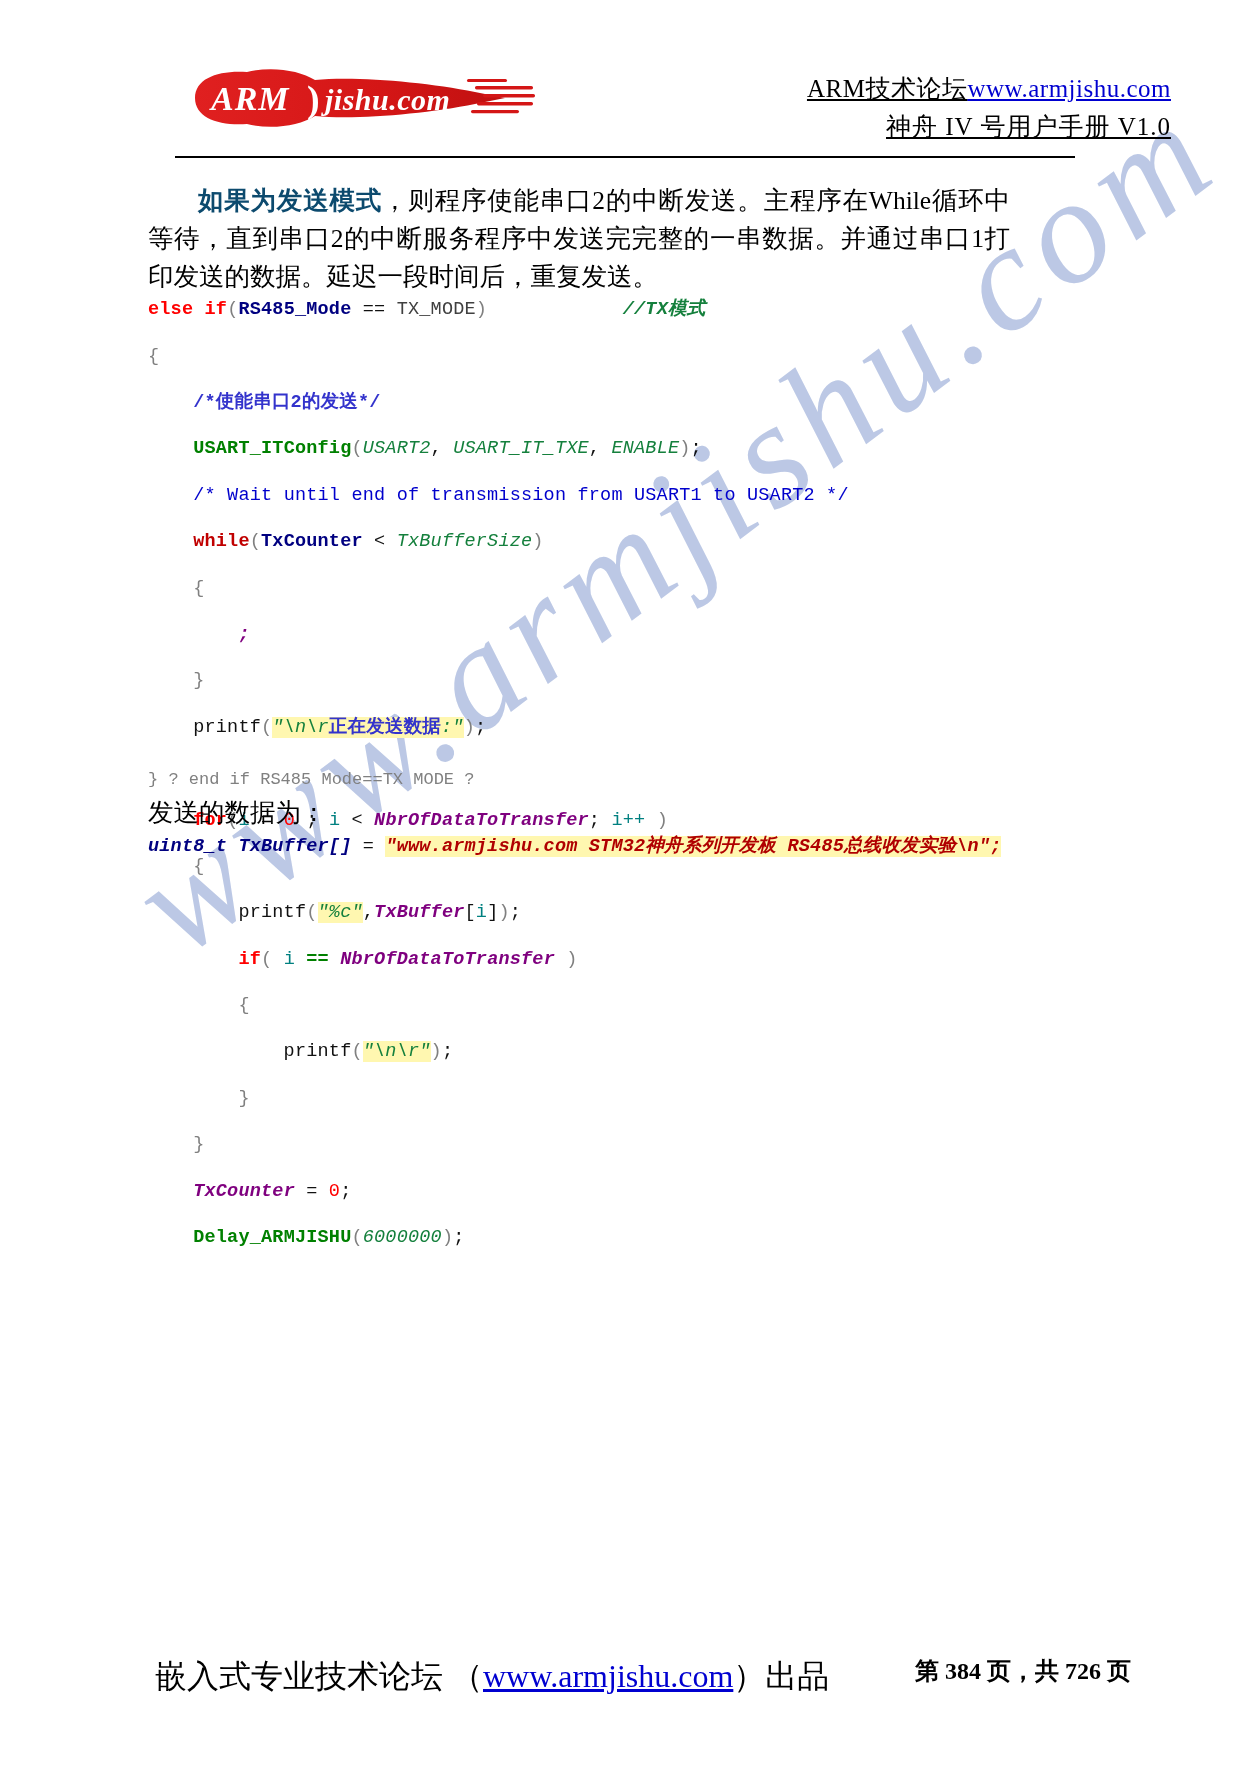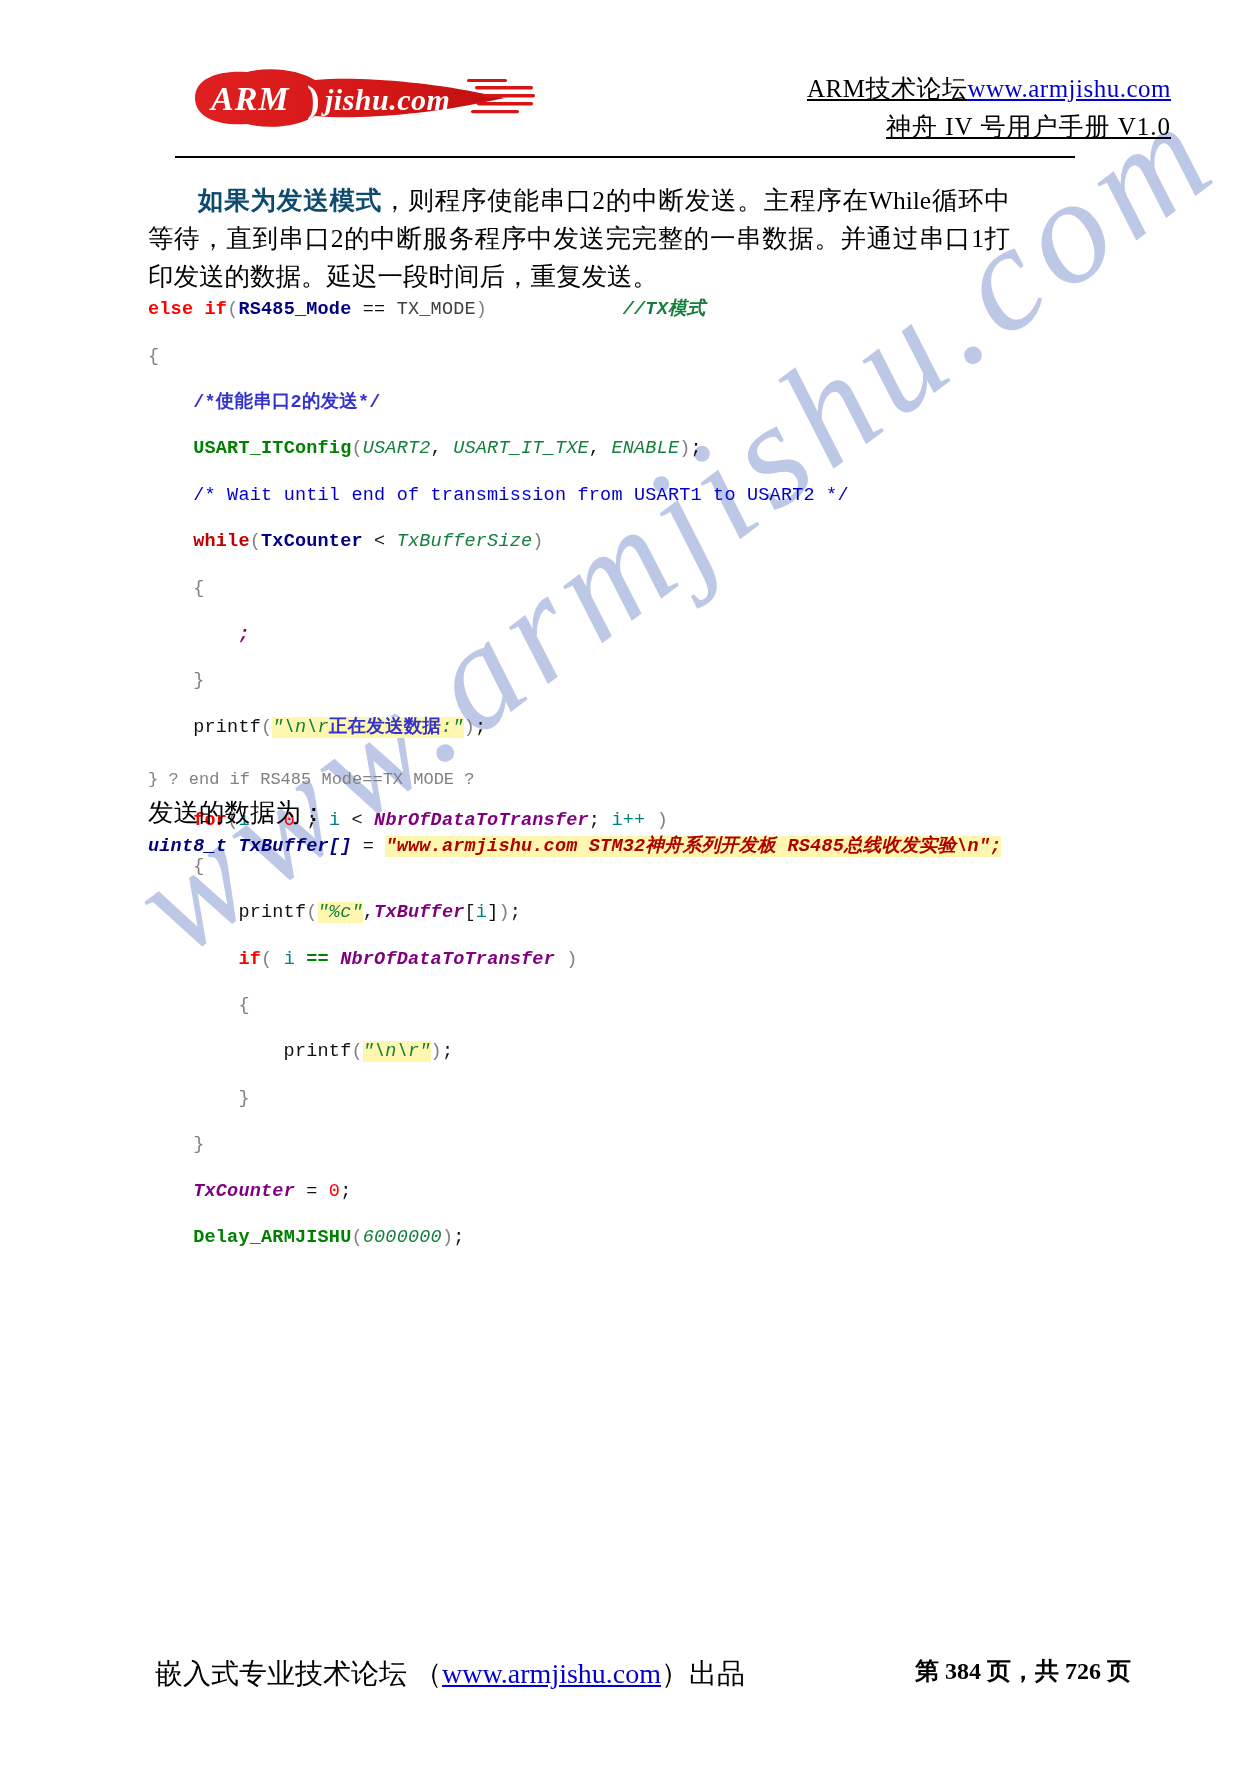--- a/index.html
+++ b/index.html
@@ -196,21 +196,21 @@
     position: absolute;
     left: 0;
     top: 1655px;
     width: 1249px;
     z-index: 3;
   }
   .footer-left {
     position: absolute;
     left: 155px;
     top: 0;
-    font-size: 28px;
+    font-size: 32px;
     font-family: "Liberation Serif", serif;
     white-space: nowrap;
   }
   .footer-left .lnk {
     color: #0000d0;
     text-decoration: underline;
   }
   .footer-right {
     position: absolute;
     right: 118px;

